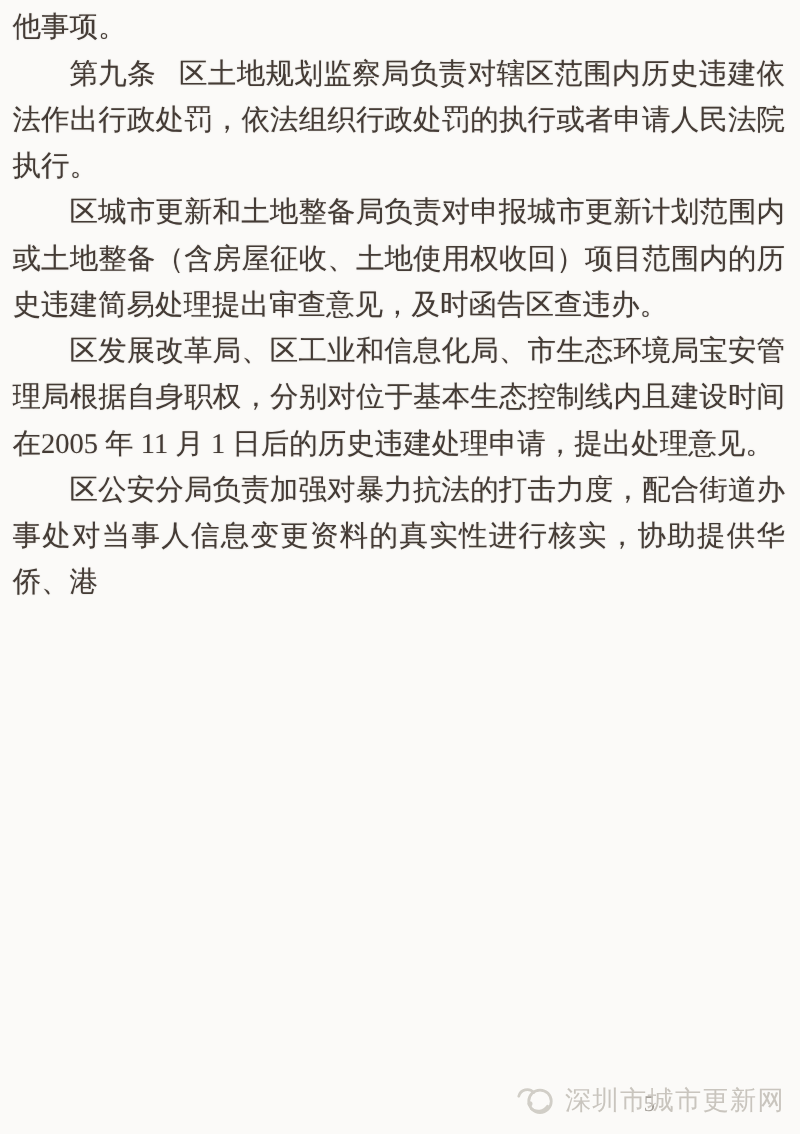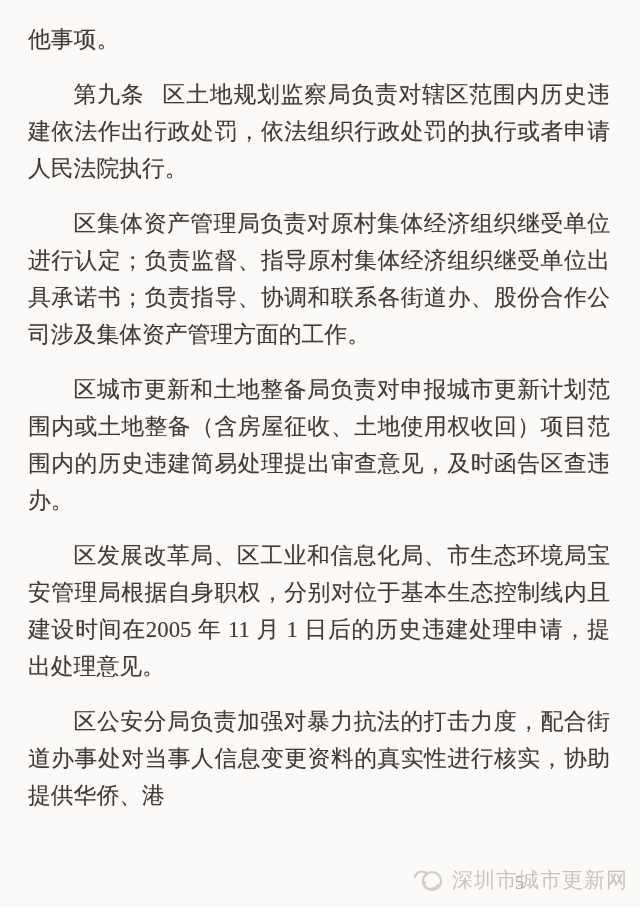--- a/index.html
+++ b/index.html
@@ -14,21 +14,21 @@
   .doc {
     padding: 3px 12px 0 10px;
     font-size: 22.8px;
     line-height: 37px;
     color: #443b35;
     text-align: justify;
     text-justify: inter-ideograph;
     word-break: break-all;
     text-shadow: 0 0 1px rgba(68, 59, 53, 0.35);
   }
-  .para { margin: 18px; text-indent: 2em; }
+  .para { margin: 0; text-indent: 2em; }
   .para.no-indent { text-indent: 0; }
   .article-label { font-weight: normal; margin-right: 0.8em; }
   .footer {
     position: absolute;
     right: 12px;
     bottom: 13px;
     height: 28px;
   }
   .pageno {
     position: absolute;
@@ -55,21 +55,20 @@
 </head>
 <body style="background: rgb(251, 250, 248);">
 
 <main class="doc" style="color: rgb(68, 59, 53);">
   <p class="para no-indent">他事项。</p>
 
 
   <p class="para"><strong class="article-label">第九条</strong><span>区土地规划监察局负责对辖区范围内历史违建依法作出行政处罚，依法组织行政处罚的执行或者申请人民法院执行。</span></p>
 
 
-  <p class="para">区集体资产管理局负责对原村集体经济组织继受单位进行认定；负责监督、指导原村集体经济组织继受单位出具承诺书；负责指导、协调和联系各街道办、股份合作公司涉及集体资产管理方面的工作。</p>
 
   <p class="para">区城市更新和土地整备局负责对申报城市更新计划范围内或土地整备（含房屋征收、土地使用权收回）项目范围内的历史违建简易处理提出审查意见，及时函告区查违办。</p>
 
   <p class="para">区发展改革局、区工业和信息化局、市生态环境局宝安管理局根据自身职权，分别对位于基本生态控制线内且建设时间在2005 年 11 月 1 日后的历史违建处理申请，提出处理意见。</p>
 
   <p class="para">区公安分局负责加强对暴力抗法的打击力度，配合街道办事处对当事人信息变更资料的真实性进行核实，协助提供华侨、港</p>
 </main>
 
 <div class="footer">
   <span class="pageno">5</span>

